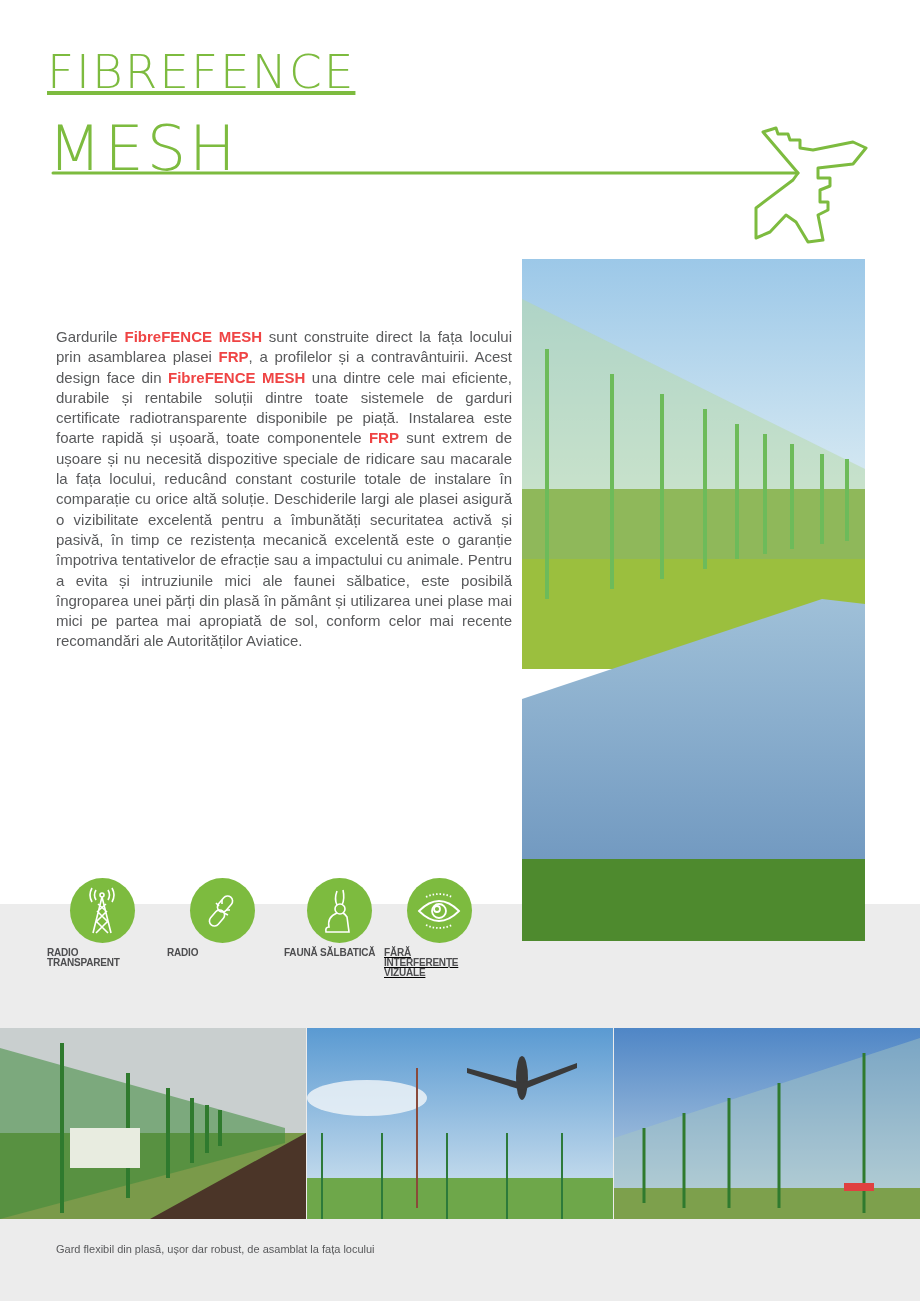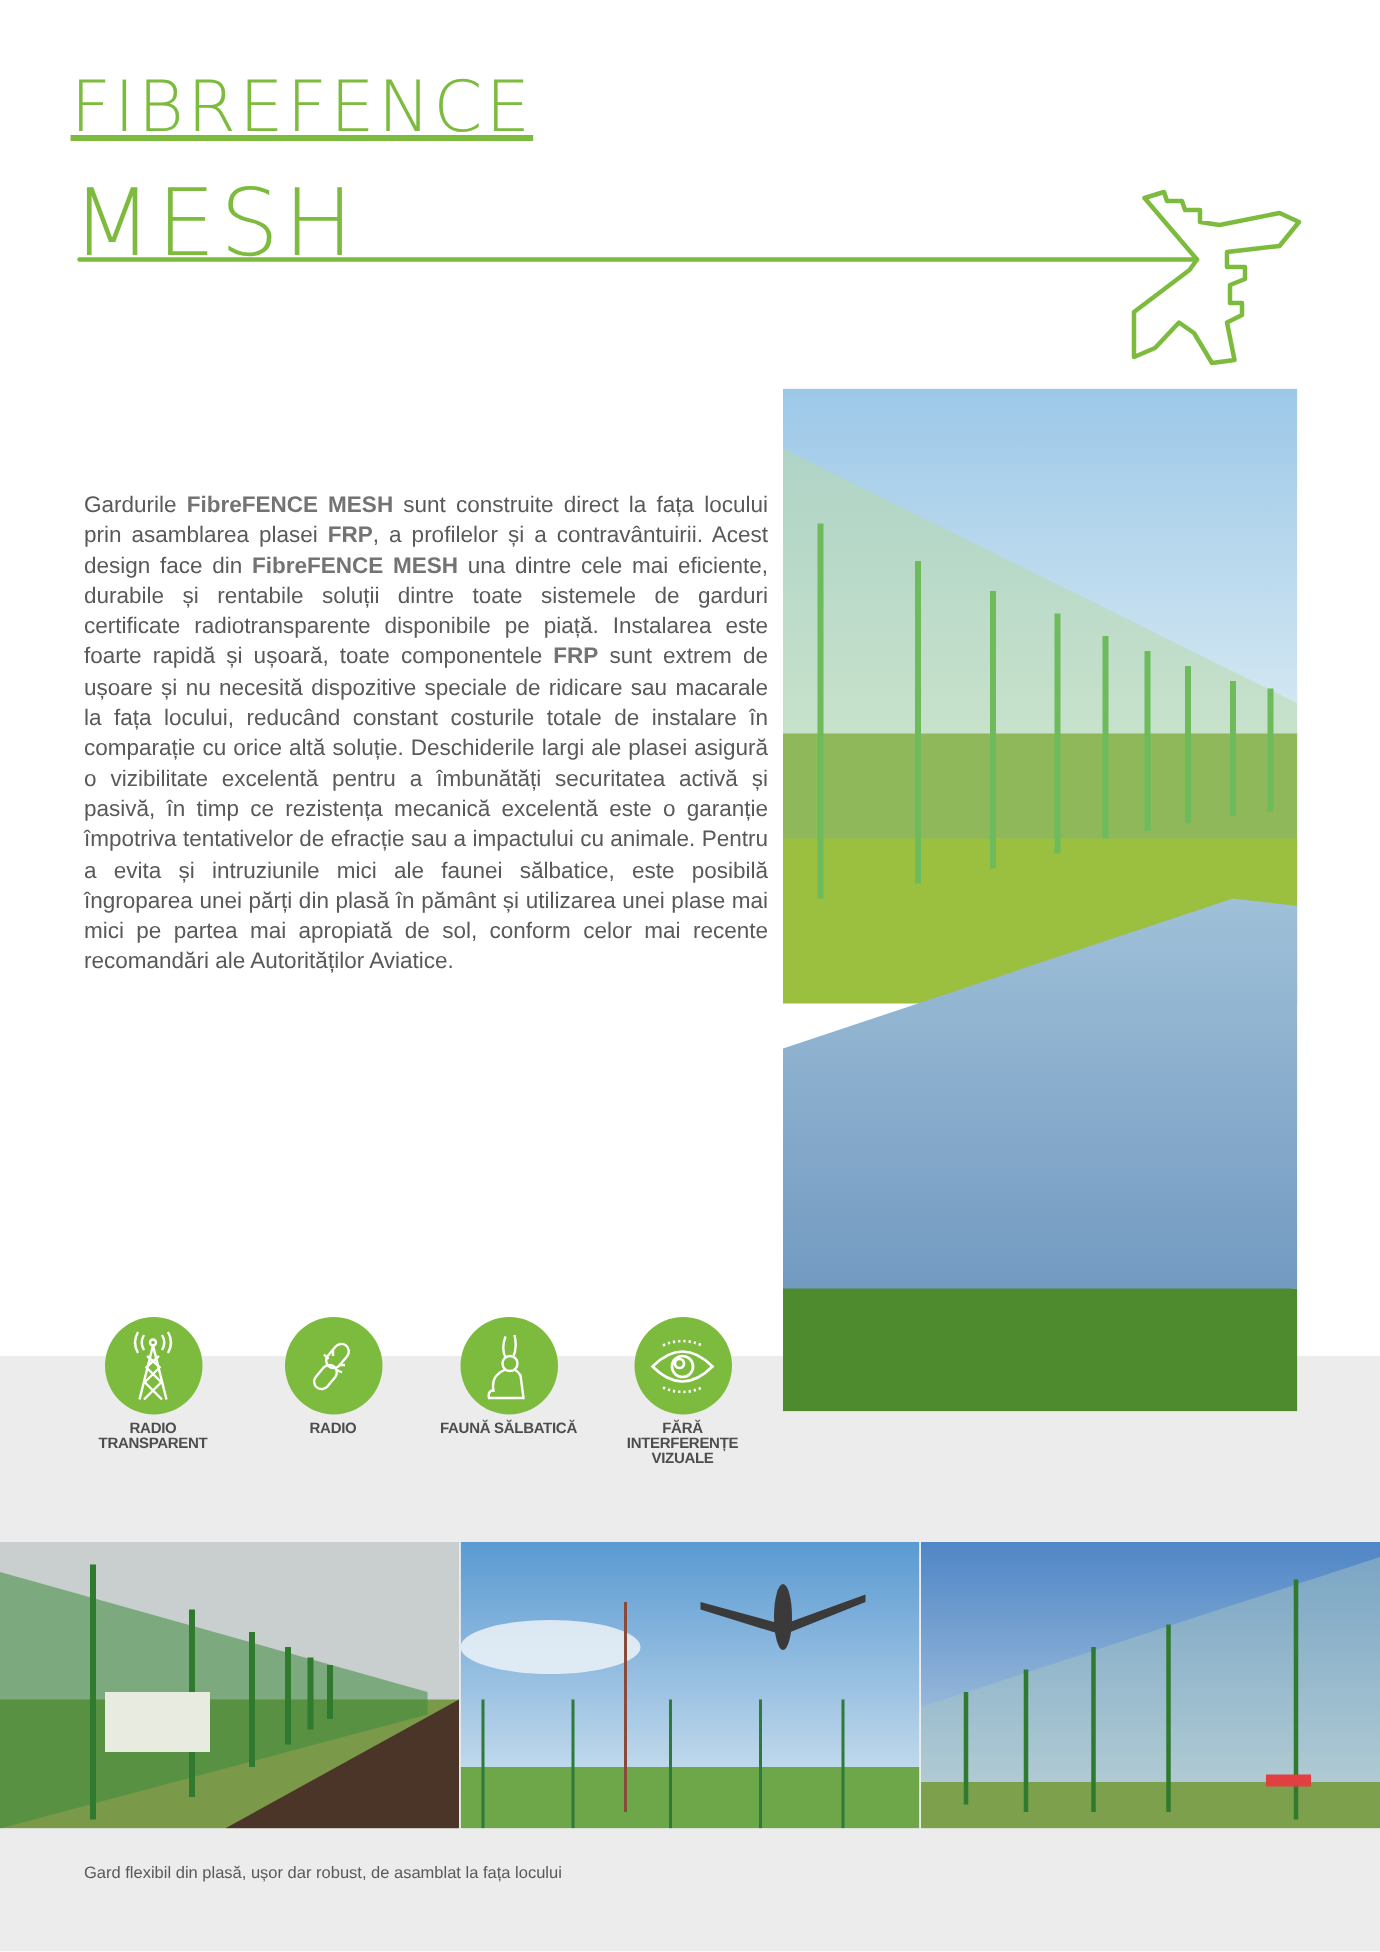--- a/index.html
+++ b/index.html
@@ -5,25 +5,25 @@
   html, body { margin:0; padding:0; }
   body { width:920px; height:1301px; position:relative; background:#ffffff; overflow:hidden;
          font-family:"Liberation Sans", sans-serif; }
   .title1 { position:absolute; left:47px; top:48px; font-size:47px; color:#7dbb3f; letter-spacing:2px;
             font-family:"DejaVu Sans", sans-serif; font-weight:300; line-height:1;text-decoration:underline; }
   .title2 { position:absolute; left:48px; top:118px; font-size:62px; color:#7dbb3f; letter-spacing:3px;
             font-family:"DejaVu Sans", sans-serif; font-weight:300; line-height:1;text-align:center; }
   .plane { position:absolute; left:48px; top:120px; width:830px; height:125px; }
   .body-text { position:absolute; left:56px; top:327px; width:456px; font-size:15px; line-height:20.3px;
                color:#58595b; text-align:justify; font-family:"Liberation Sans", sans-serif; }
-  .body-text b { color:#737373;margin-top:41px; }
+  .body-text b { color:#ef4444;margin-top:41px; }
   .gray-band { position:absolute; left:0; top:904px; width:920px; height:397px; background:#ececec; }
   .photo-main { position:absolute; left:522px; top:259px; width:343px; height:682px; overflow:hidden; }
   .icons { position:absolute; left:57px; top:878px; width:460px; }
-  .icon-item { position:absolute; width:110px; text-align:center; }
+  .icon-item { position:absolute; width:110px; text-align:left; }
   .icon-circle { width:65px; height:65px; border-radius:50%; background:#7dbb3f; margin:0 auto;
                  display:flex; align-items:center; justify-content:center; }
   .icon-label { margin-top:5px; font-size:10px; font-weight:bold; color:#4d4d4f; line-height:10px;
                 font-family:"Liberation Sans", sans-serif; letter-spacing:-0.2px; }
   .strip { position:absolute; top:1028px; height:191px; overflow:hidden; }
   .caption { position:absolute; left:56px; top:1243px; font-size:11px; color:#58595b;
              font-family:"Liberation Sans", sans-serif; }
 </style>
 </head>
 <body>
@@ -106,21 +106,21 @@
       <svg width="36" height="48" viewBox="0 0 36 48" fill="none" stroke="#fff" stroke-width="1.6">
         <path d="M16 4 Q13 12 16 18 M22 3 Q24 12 21 18"></path>
         <circle cx="19" cy="22" r="5"></circle>
         <path d="M16 26 Q6 30 8 40 Q4 40 5 45 L28 45 L26 30 Q24 27 22 26"></path>
       </svg>
     </div>
     <div class="icon-label">
       <div>FAUNĂ SĂLBATICĂ</div>
     </div>
   </div>
-  <div class="icon-item" style="left:343px;">
+  <div class="icon-item" style="left:327px;text-decoration:underline;">
     <div class="icon-circle">
       <svg width="46" height="36" viewBox="0 0 46 36" fill="none" stroke="#fff" stroke-width="1.8">
         <path d="M3 18 Q23 -2 43 18 Q23 38 3 18 Z"></path>
         <circle cx="23" cy="18" r="7"></circle>
         <circle cx="21" cy="16" r="3"></circle>
         <path d="M10 4 Q23 -2 36 4 M10 32 Q23 38 36 32" stroke-dasharray="1.5 2"></path>
       </svg>
     </div>
     <div class="icon-label">
       <div>FĂRĂ</div>

